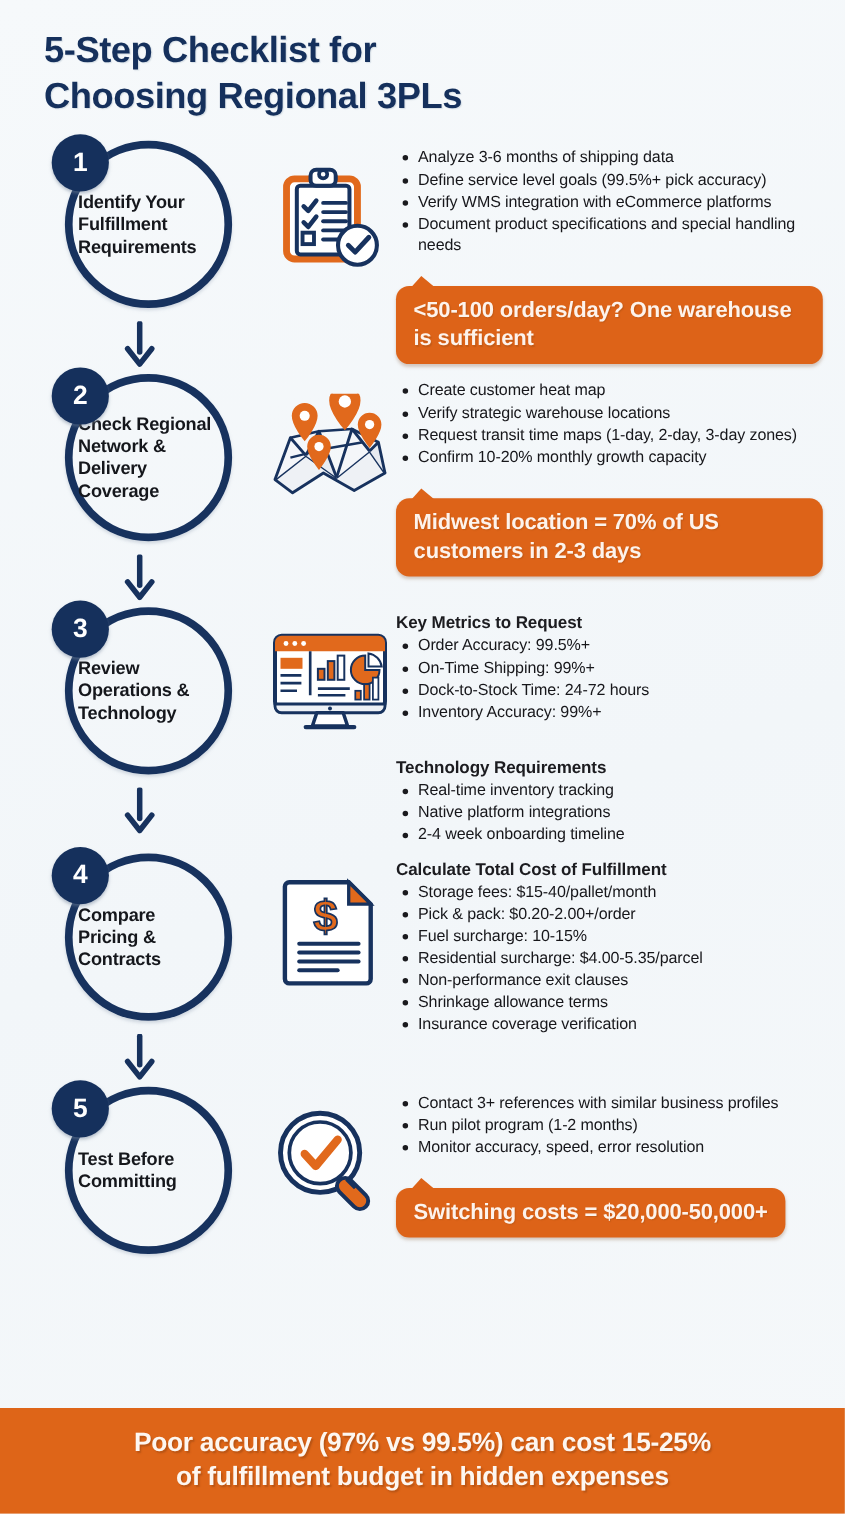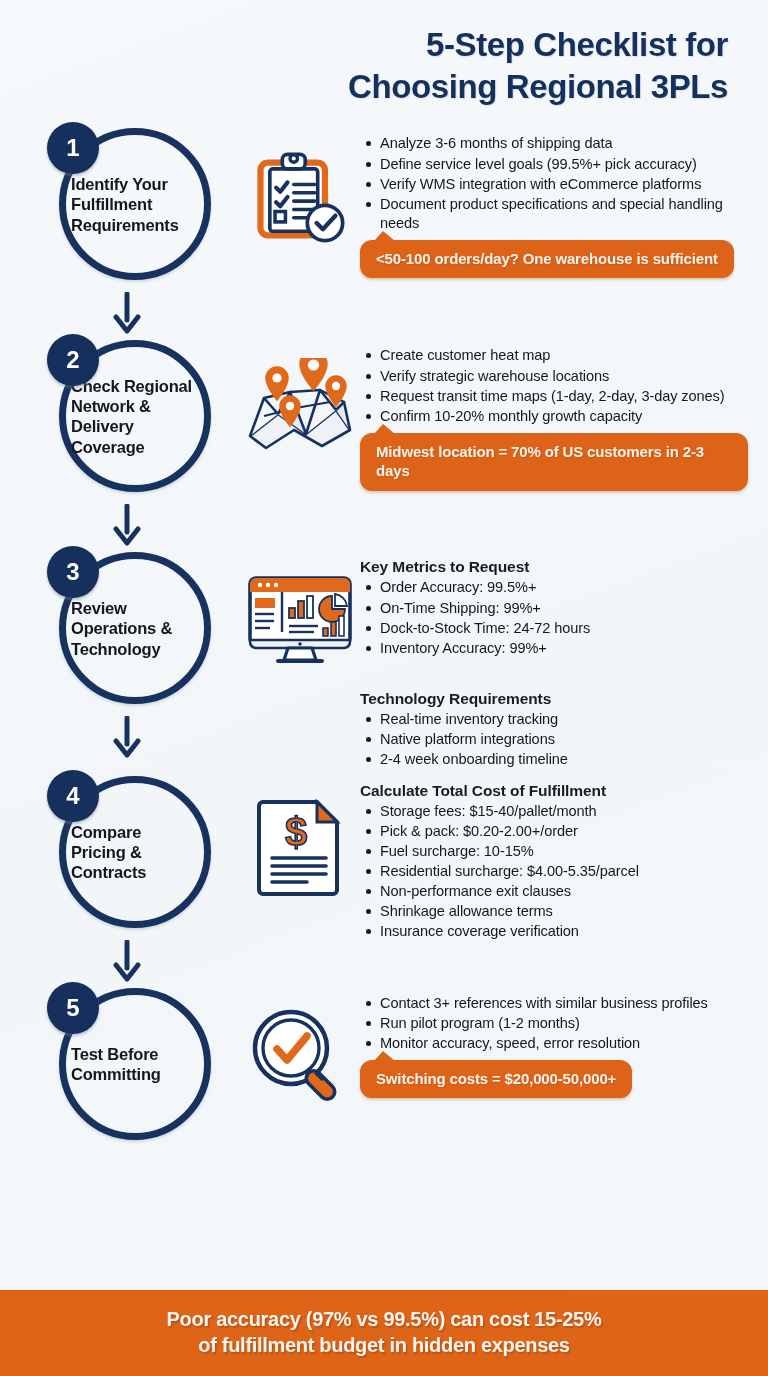--- a/index.html
+++ b/index.html
@@ -20,21 +20,21 @@
     position: relative;
     background: linear-gradient(160deg, #f6f9fb 0%, #f2f6f9 55%, #f5f8fa 100%);
     box-sizing: border-box;
     display: flex;
     flex-direction: column;
   }
 
   
   .title-block {
     padding: 24px 40px 6px 40px;
-    text-align: right;
+    text-align: left;
   }
   .title-line {
     font-size: 33px;
     font-weight: bold;
     color: #15305c;
     letter-spacing: -0.4px;
     line-height: 1.28;
     text-shadow: 1px 1px 1px rgba(200,210,220,0.65);
   }
 
@@ -160,24 +160,24 @@
     content: "";
     position: absolute;
     left: -14px;
     top: 7px;
     width: 5px;
     height: 5px;
     border-radius: 50%;
     background: #1a1a1e;
   }
   .callout {
-    margin-top: 6px;
+    margin-top: 26px;
     background: #dd6318;
     color: #fdf3ec;
-    font-size: 15px;
+    font-size: 20px;
     font-weight: bold;
     line-height: 1.3;
     border-radius: 12px;
     padding: 9px 16px 10px 16px;
     display: inline-block;
     position: relative;
     box-shadow: 0 2px 3px rgba(150,110,80,0.35);
     letter-spacing: -0.15px;
     text-shadow: 1px 1px 1px rgba(150,75,20,0.35);
   }
@@ -196,21 +196,21 @@
   
   .footer {
     flex: 0 0 auto;
     background: #de6518;
     padding: 16px 34px 18px 34px;
     text-align: center;
     box-sizing: border-box;
   }
   .footer-line {
     color: #fdf6f0;
-    font-size: 20px;
+    font-size: 24px;
     font-weight: bold;
     line-height: 1.3;
     letter-spacing: -0.3px;
     text-shadow: 1.5px 1.5px 1.5px rgba(140,65,15,0.45);
   }
 </style>
 </head>
 <body>
 
 <div id="infographic">

